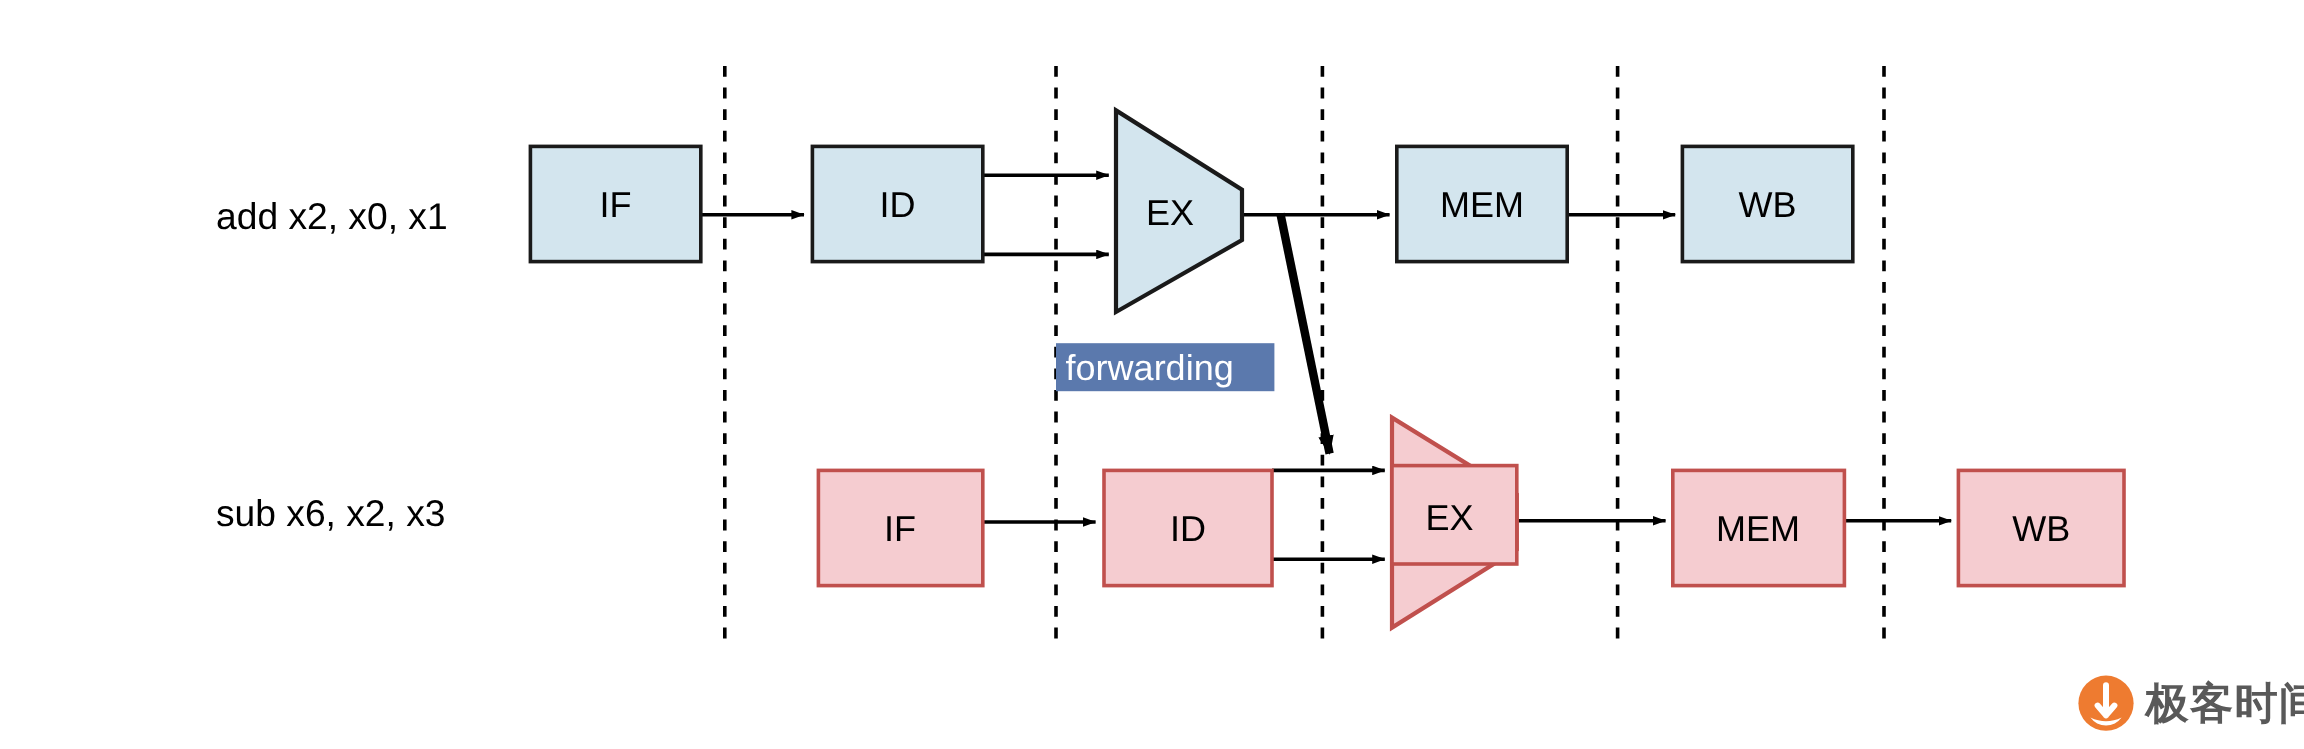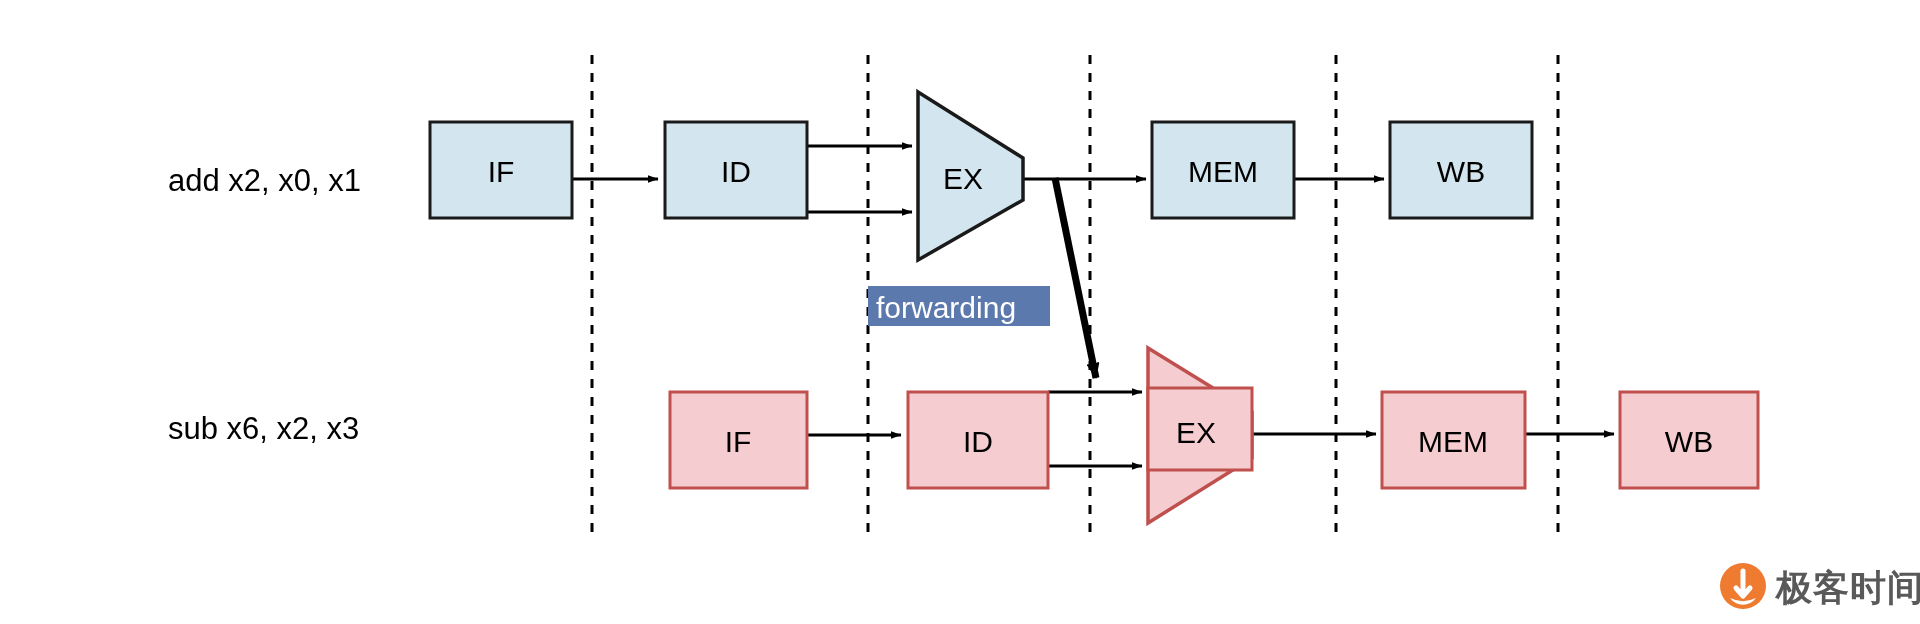--- a/index.html
+++ b/index.html
@@ -9,21 +9,21 @@
   }
   body {
     width: 1920px;
     height: 624px;
     position: relative;
     overflow: hidden;
     font-family: "Liberation Sans", sans-serif;
   }
   #diagram-root {
     position: absolute;
-    left: 0; top: 0;
+    left: 12px; top: 0;
     width: 1808px;
     height: 624px;
   }
   svg#pipeline-svg {
     position: absolute;
     left: 0; top: 0;
     width: 1920px;
     height: 624px;
     display: block;
   }

